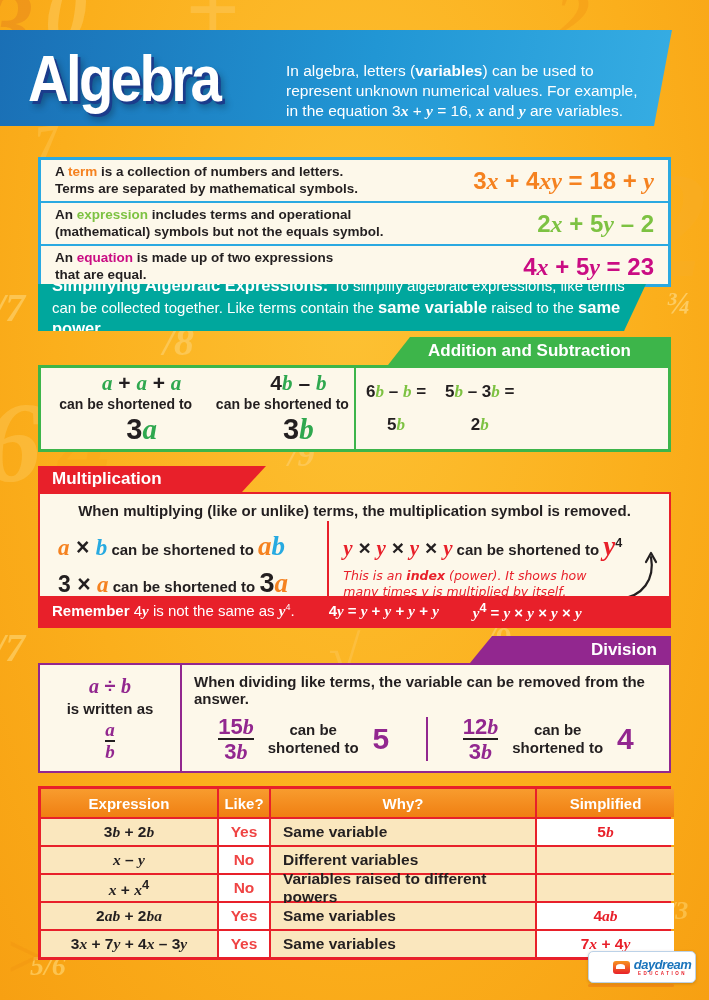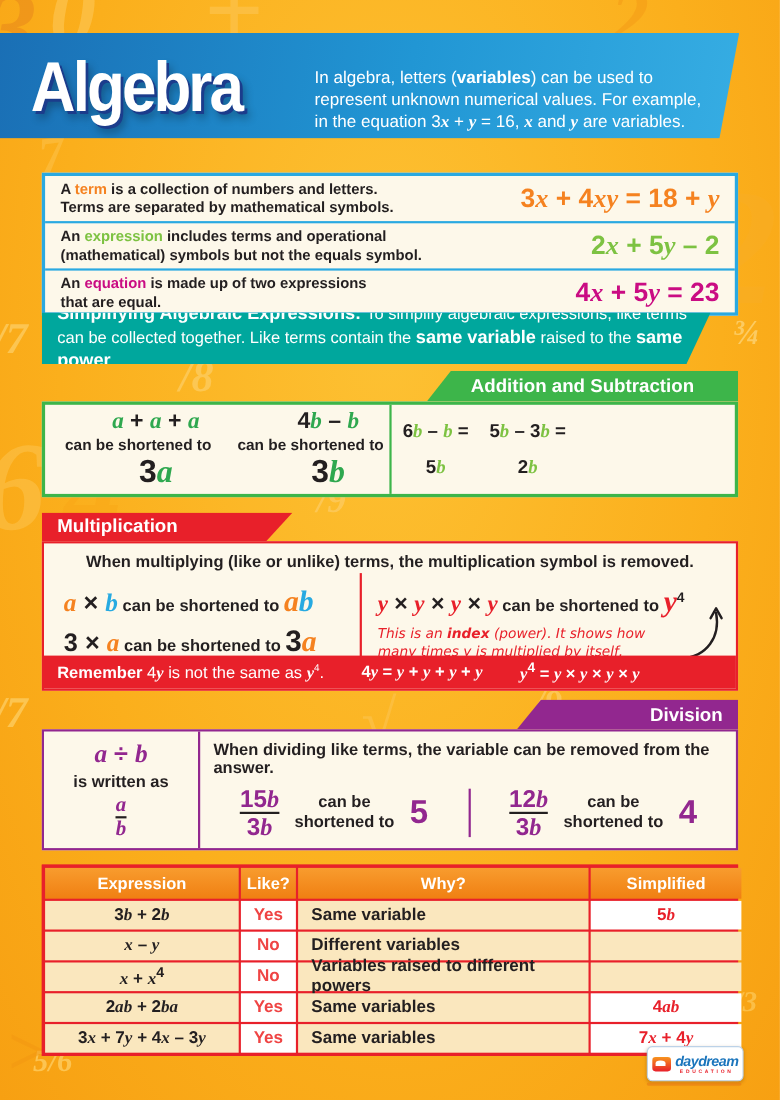--- a/index.html
+++ b/index.html
@@ -81,21 +81,21 @@
   .remember .eq{font-size:15px;}
 
   
   .div-banner{top:636px;left:470px;width:201px;height:27px;background:#92278F;color:#fff;
     clip-path:polygon(22px 0,100% 0,100% 100%,0 100%);
     display:flex;align-items:center;justify-content:flex-end;padding-right:14px;box-sizing:border-box;
     font-size:17px;font-weight:bold;}
   .div-box{top:663px;left:38px;width:633px;height:110px;border:2px solid #92278F;
     display:grid;grid-template-columns:142px 1fr;}
   .div-left{border-right:2px solid #92278F;display:flex;flex-direction:column;align-items:center;justify-content:center;line-height:1.2;}
-  .div-lead{font-size:23px;}
+  .div-lead{font-size:20px;}
   .div-written{font-size:15px;font-weight:bold;margin:2px 0;}
   .frac{display:inline-block;text-align:center;line-height:1.05;}
   .frac .den{border-top:2.5px solid #231f20;}
   .div-left .frac{font-size:19px;}
   .div-rightarea{display:flex;flex-direction:column;}
   .div-heading{font-size:15px;font-weight:bold;padding:8px 10px 0 12px;}
   .div-examples{flex:1;display:grid;grid-template-columns:1fr 1fr;align-items:center;}
   .div-ex{display:flex;align-items:center;justify-content:center;gap:14px;}
   .div-ex .frac{font-size:22px;}
   .div-ex + .div-ex{border-left:2px solid #92278F;height:70%;}
@@ -109,21 +109,21 @@
   .cell.head{background:linear-gradient(180deg,#F89C2E,#F07F12);color:#fff;height:28px;font-size:15px;}
   .cell.whitebg{background:#fff;}
   .cell.like{color:#ef4444;}
   .cell.why{justify-content:flex-start;padding-left:12px;}
   .cell.simp{color:#E8202A;}
   .cell .eq{font-size:15.5px;}
 
   
   .logo{top:951px;left:588px;width:86px;height:30px;background:#fff;border-radius:5px;
     border:1px solid #bcd2e8;display:flex;align-items:center;justify-content:center;gap:4px;
-    box-shadow:0 1px 3px rgba(120,70,0,.3);}
+    box-shadow:0 1px 3px rgba(120,70,0,.3);padding-left:20px;}
   .logo-icon{width:17px;height:13px;border-radius:3px;background:linear-gradient(180deg,#F7941E,#E8202A);position:relative;}
   .logo-icon::after{content:"";position:absolute;left:3px;top:3px;width:9px;height:5px;border-radius:50% 50% 0 0;background:#fff;}
   .logo-text{line-height:1;}
   .logo-name{color:#1B75BC;font-size:13px;font-weight:bold;font-style:italic;letter-spacing:-.5px;}
   .logo-sub{color:#E8202A;font-size:4.5px;font-weight:bold;letter-spacing:2.5px;text-align:center;margin-top:1px;}
   .copyright-bar{top:984px;left:588px;width:86px;height:3px;background:rgba(232,120,20,.55);border-radius:2px;}
 </style>
 </head>
 <body>
 

